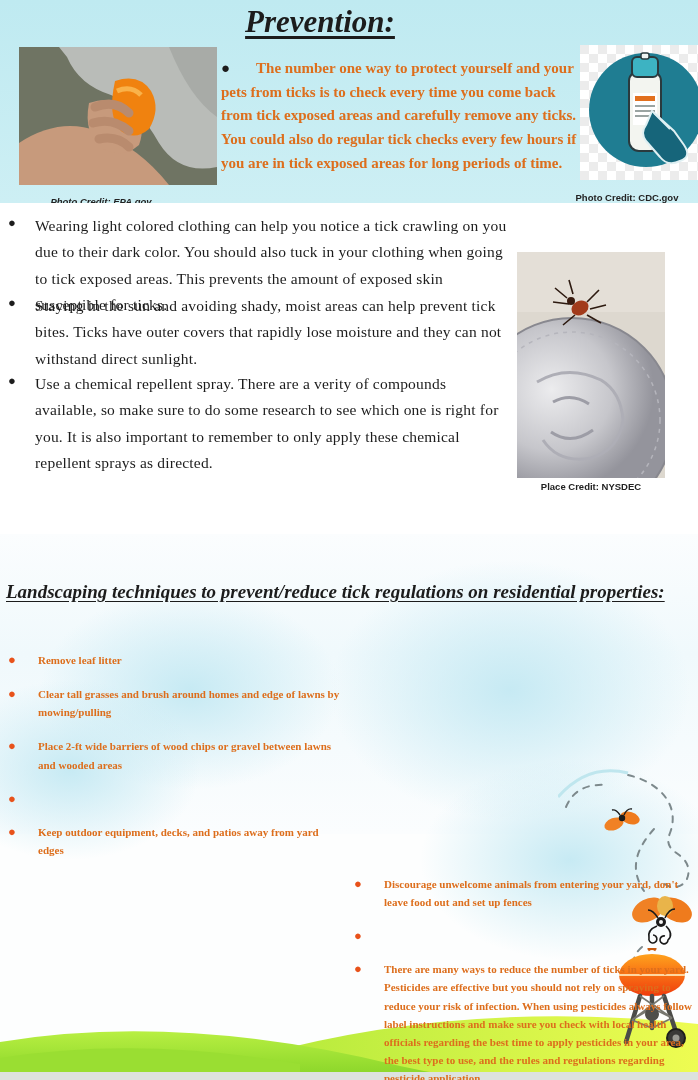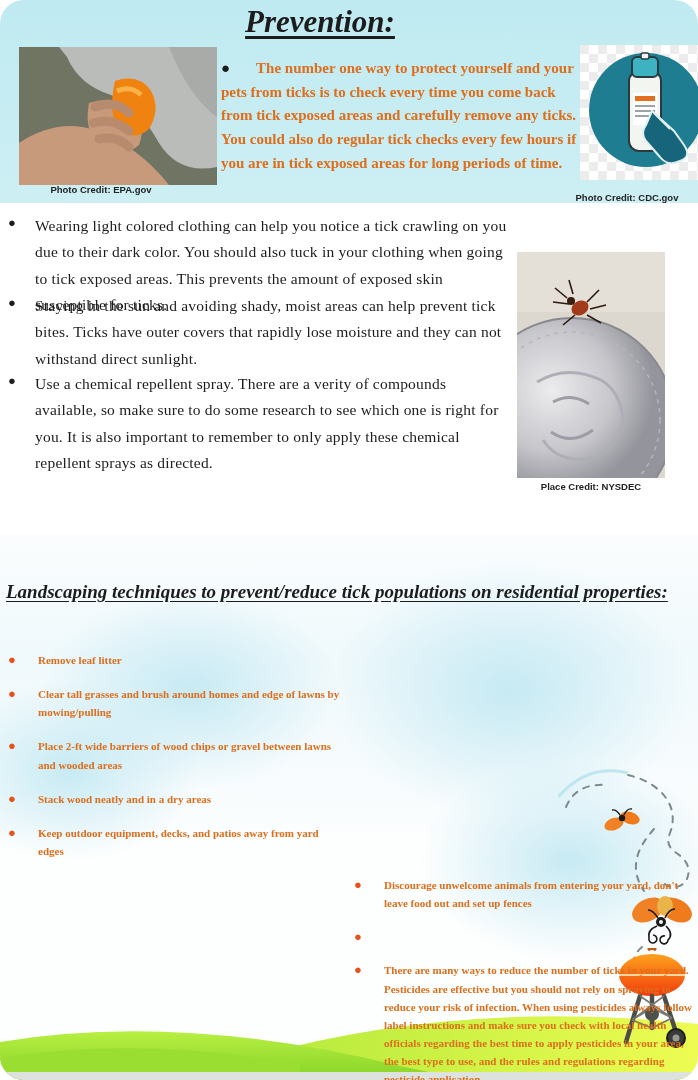--- a/index.html
+++ b/index.html
@@ -1,21 +1,20 @@
 <!DOCTYPE html>
 <html><head>
 <meta charset="utf-8">
 <style>
   html,body{margin:0;padding:0;}
   .page{
     position:relative;width:698px;height:1080px;overflow:hidden;
     background:#fdfefe;
     font-family:"Liberation Serif", serif;
     color:#1c1c1c;
-    border-radius:24px;
   }
   
   .top-band{position:absolute;left:0;top:0;width:698px;height:203px;
     background:linear-gradient(#bfeaf1,#cdeff4);}
   .page-title{position:absolute;left:0;top:4px;width:640px;text-align:center;
     font-size:31px;font-weight:bold;font-style:italic;
     text-decoration:underline;text-underline-offset:4px;}
   .photo-credit{position:absolute;font-family:"Liberation Sans",sans-serif;
     font-size:9.5px;font-weight:bold;color:#222;text-align:center;}
   .epa-photo{position:absolute;left:2px;top:47px;width:198px;height:138px;}
@@ -67,21 +66,21 @@
       <rect width="198" height="138" fill="#6f7463"></rect>
       <path d="M40,0 L198,0 L198,120 Q160,128 140,96 Q120,60 92,48 Q60,38 48,10 Z" fill="#b9bcb8"></path>
       <path d="M0,138 L0,96 Q40,70 78,84 Q120,100 150,138 Z" fill="#c79a7c"></path>
       <path d="M70,56 Q94,48 112,62 Q128,76 120,98 Q104,112 84,102 Q64,88 70,56 Z" fill="#c79a7c"></path>
       <path d="M96,34 Q120,26 132,44 Q142,62 130,82 Q116,94 102,84 Q88,70 96,34 Z" fill="#f0820f"></path>
       <path d="M98,44 q14,-6 24,4" stroke="#f9b24a" stroke-width="5" fill="none"></path>
       <path d="M76,60 q20,-8 34,6 M74,76 q20,-6 36,8 M80,92 q18,-4 30,8" stroke="#b98b6e" stroke-width="9" fill="none" stroke-linecap="round"></path>
       <path d="M150,0 L198,0 L198,70 Q170,50 150,0 Z" fill="#a8aba7"></path>
     </svg>
   </div>
-  <div class="photo-credit" style="left:2px;top:184px;width:198px;">Photo Credit: EPA.gov</div>
+  <div class="photo-credit" style="left:2px;top:196px;width:198px;font-style:italic;">Photo Credit: EPA.gov</div>
 
   <div class="intro-bullet z1"><span class="dot">●</span><span>The number one way to protect yourself and your pets from ticks is to check every time you come back from tick exposed areas and carefully remove any ticks. You could also do regular tick checks every few hours if you are in tick exposed areas for long periods of time.</span></div>
 
   <div class="cdc-box z1">
     <svg width="132" height="135" viewBox="0 0 132 135">
       <circle cx="66" cy="65" r="57" fill="#1f7d92"></circle>
       <rect x="49" y="26" width="32" height="80" rx="10" fill="#f3f5f0" stroke="#2a3a3e" stroke-width="2"></rect>
       <rect x="52" y="12" width="26" height="20" rx="5" fill="#3db3c2" stroke="#2a3a3e" stroke-width="2"></rect>
       <rect x="61" y="8" width="8" height="6" rx="2" fill="#eef4f2" stroke="#2a3a3e" stroke-width="1.5"></rect>
       <rect x="53" y="48" width="24" height="32" fill="#ffffff"></rect>
@@ -134,38 +133,37 @@
     </div>
     <div class="photo-credit" style="left:517px;top:278px;width:148px;">Place Credit: NYSDEC</div>
   </div>
 
   <div class="land-bg"></div>
   <div class="cloud" style="left:40px;top:590px;width:300px;height:200px;"></div>
   <div class="cloud" style="left:330px;top:560px;width:360px;height:260px;"></div>
   <div class="cloud" style="left:-60px;top:680px;width:260px;height:180px;"></div>
   <div class="cloud" style="left:420px;top:760px;width:300px;height:200px;"></div>
 
-  <div class="land-heading z2">Landscaping techniques to prevent/reduce tick populations on residential properties:</div>
+  <div class="land-heading z2">Landscaping techniques to prevent/reduce tick regulations on residential properties:</div>
 
   <div class="land-col left z2">
     <div class="obullet">
         <span class="dot">●</span>
         <span class="txt">Remove leaf litter</span>
       </div>
     <div class="obullet">
         <span class="dot">●</span>
         <span class="txt">Clear tall grasses and brush around homes and edge of lawns by mowing/pulling</span>
       </div>
     <div class="obullet">
         <span class="dot">●</span>
         <span class="txt">Place 2-ft wide barriers of wood chips or gravel between lawns and wooded areas</span>
       </div>
     <div class="obullet">
         <span class="dot">●</span>
-        <span class="txt">Stack wood neatly and in a dry areas</span>
       </div>
     <div class="obullet">
         <span class="dot">●</span>
         <span class="txt">Keep outdoor equipment, decks, and patios away from yard edges</span>
       </div>
   </div>
 
   <div class="land-col right z2">
     <div class="obullet">
         <span class="dot">●</span>

